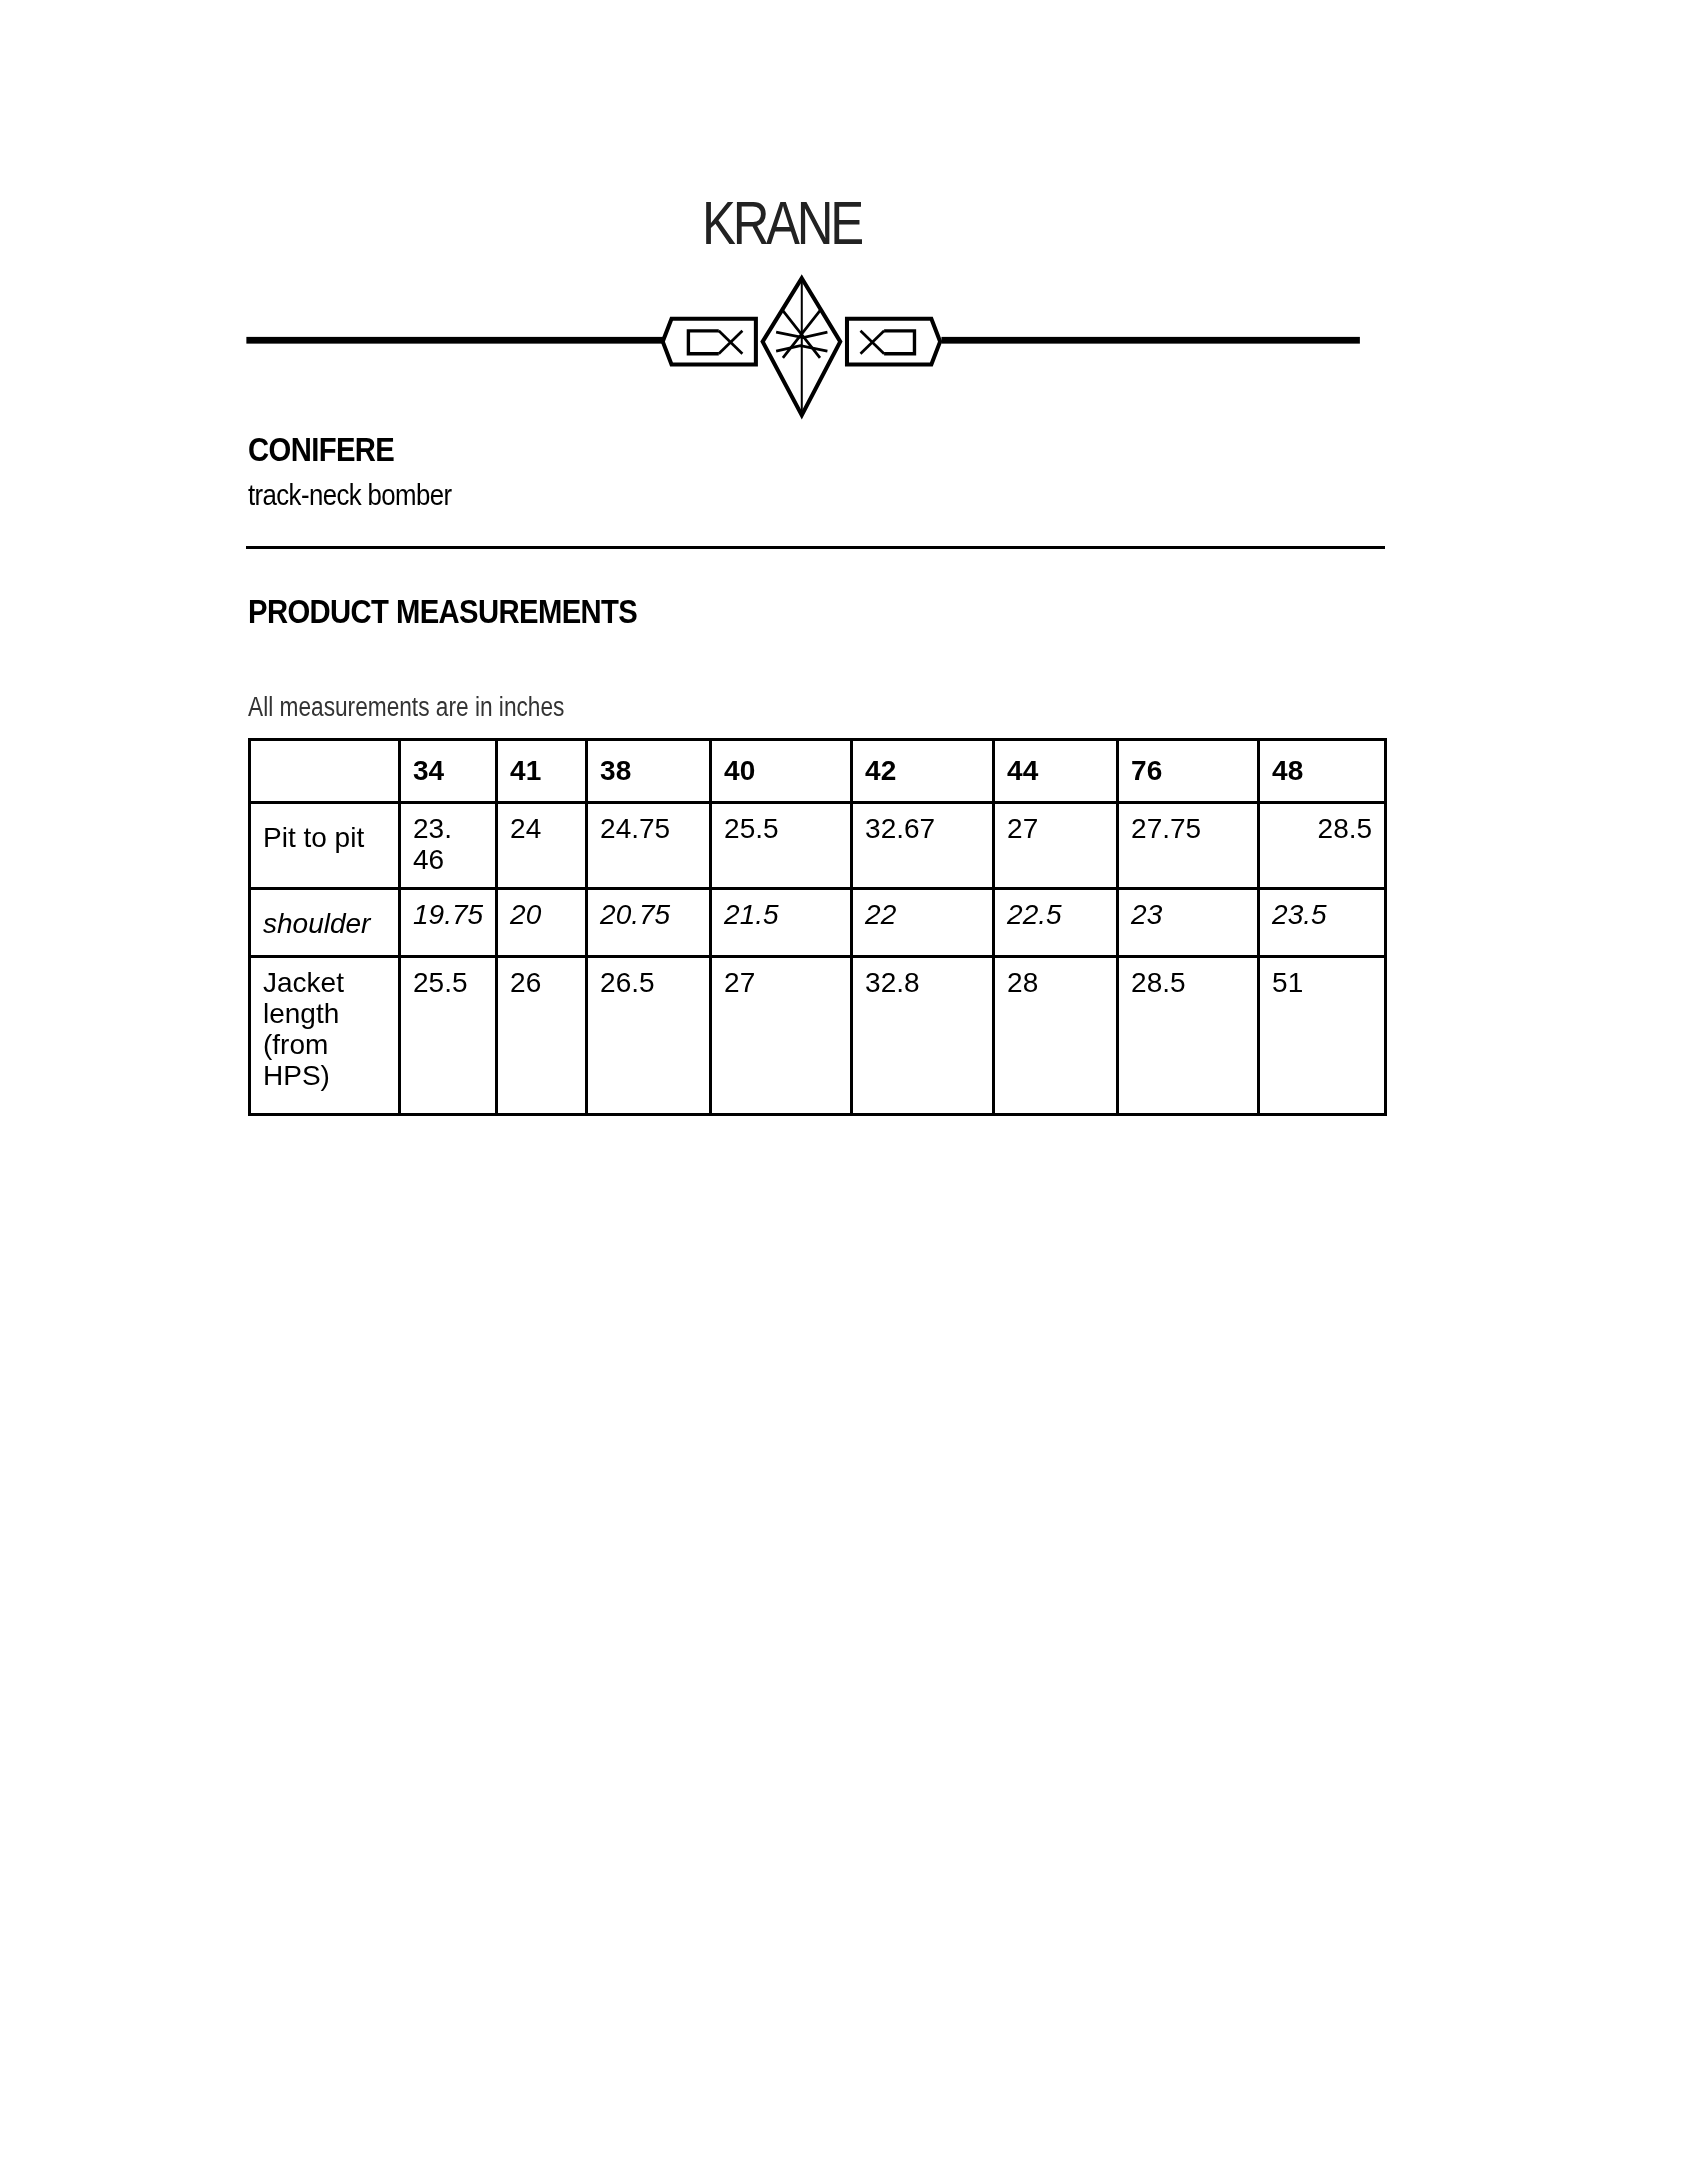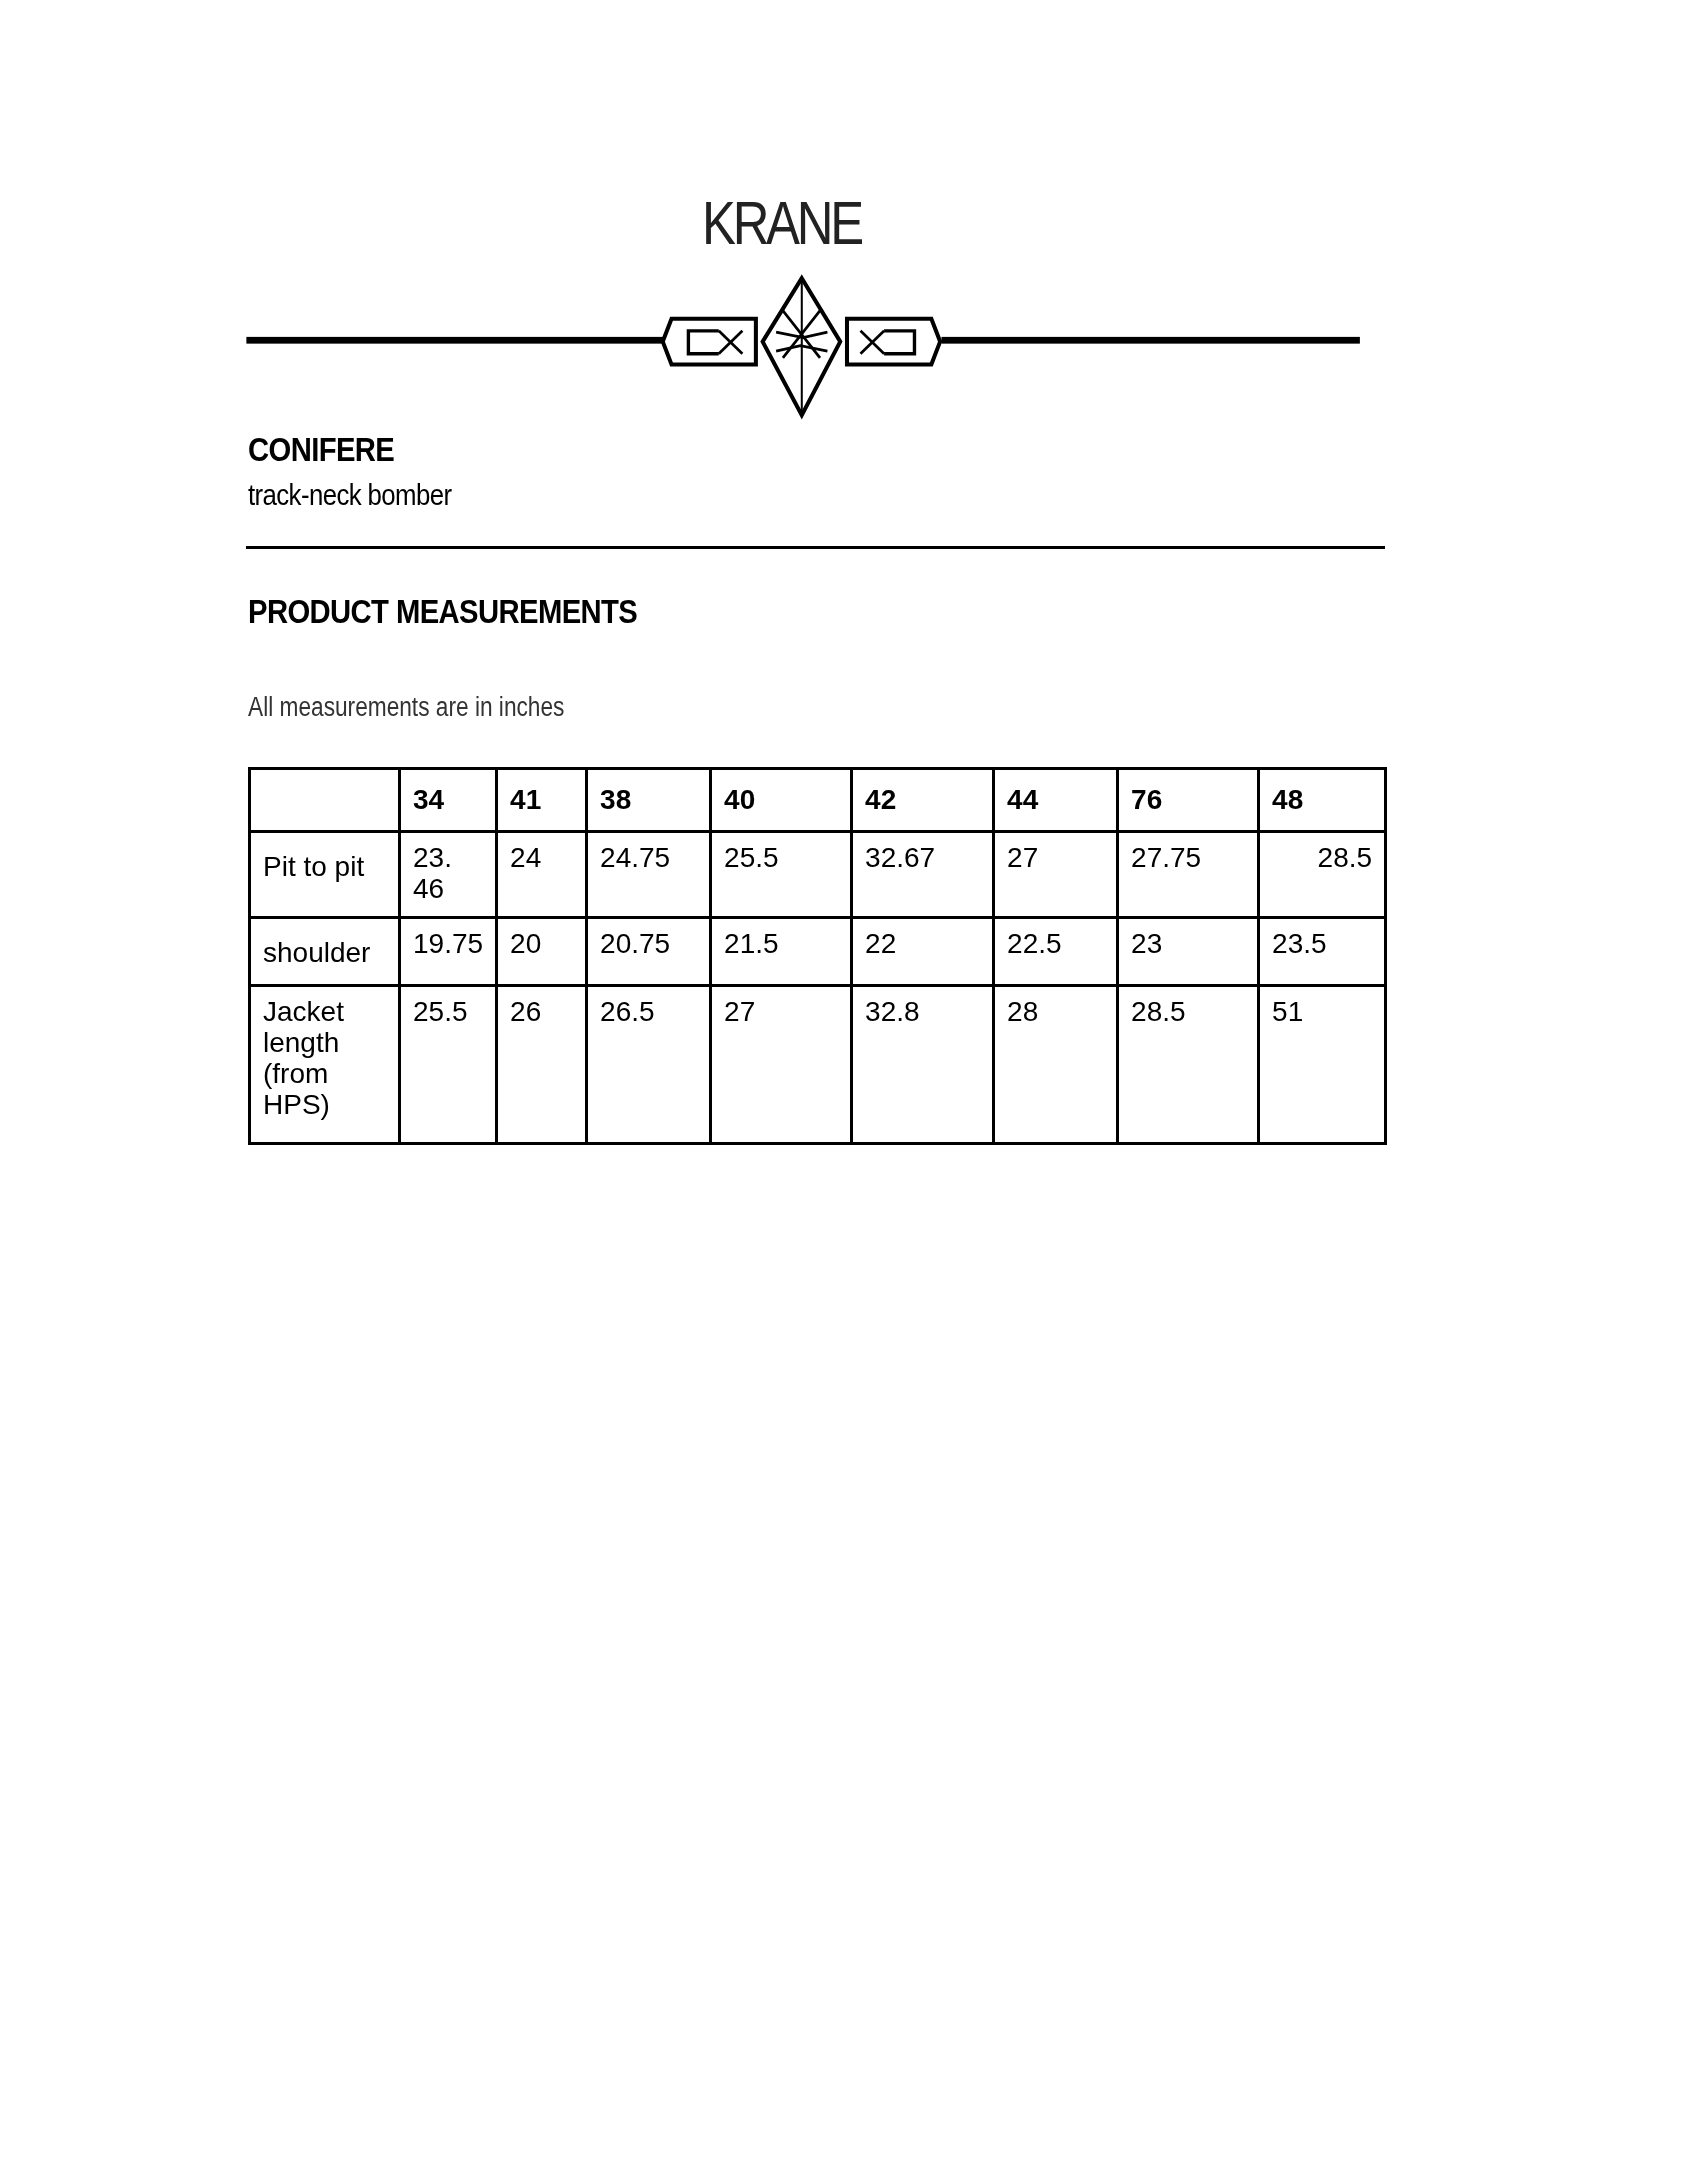--- a/index.html
+++ b/index.html
@@ -32,34 +32,34 @@
     font-size: 34px; line-height: 40px; letter-spacing: -0.7px;
     transform: scaleX(0.86); transform-origin: left top;
   }
   .note {
     left: 248px; top: 690px;
     font-family: "Liberation Sans", sans-serif; font-weight: 300;
     font-size: 27px; line-height: 35px; color: #333;
     transform: scaleX(0.84); transform-origin: left top;
   }
   table.measure {
-    position: absolute; left: 248px; top: 767px;
+    position: absolute; left: 248px; top: 738px;
     border-collapse: collapse; table-layout: fixed;
     font-family: "Liberation Sans", sans-serif; font-size: 28px; border-radius: 28px;
   }
   table.measure td, table.measure th {
     border: 3.4px solid #000; vertical-align: top;
     padding: 9.4px 12px 0 12px; text-align: left; line-height: 31px;
     font-weight: 400;
   }
   table.measure th { font-weight: 700; padding-top: 13.5px; }
   .c0 { width: 150px; } .c1 { width: 94px; } .c2 { width: 90px; }
   .c3 { width: 124px; } .c4 { width: 141px; } .c5 { width: 142px; }
   .c6 { width: 124px; } .c7 { width: 141px; } .c8 { width: 127px; }
-  tr.h0 { height: 63px; } tr.r0 { height: 86px; } tr.r1 { height: 68px; }
+  tr.h0 { height: 63px; } tr.r0 { height: 86px; } tr.r1 { height: 68px; font-style: italic; }
   tr.r2 { height: 158px; } tr.r3 { height: 94px; }
   .label-cell { padding-top: 17.5px !important; }
   .right { text-align: right !important; }
   .wrap { white-space: pre-line; }
 </style>
 </head>
 <body>
 
 <div class="abs brand">KRANE</div>
 

